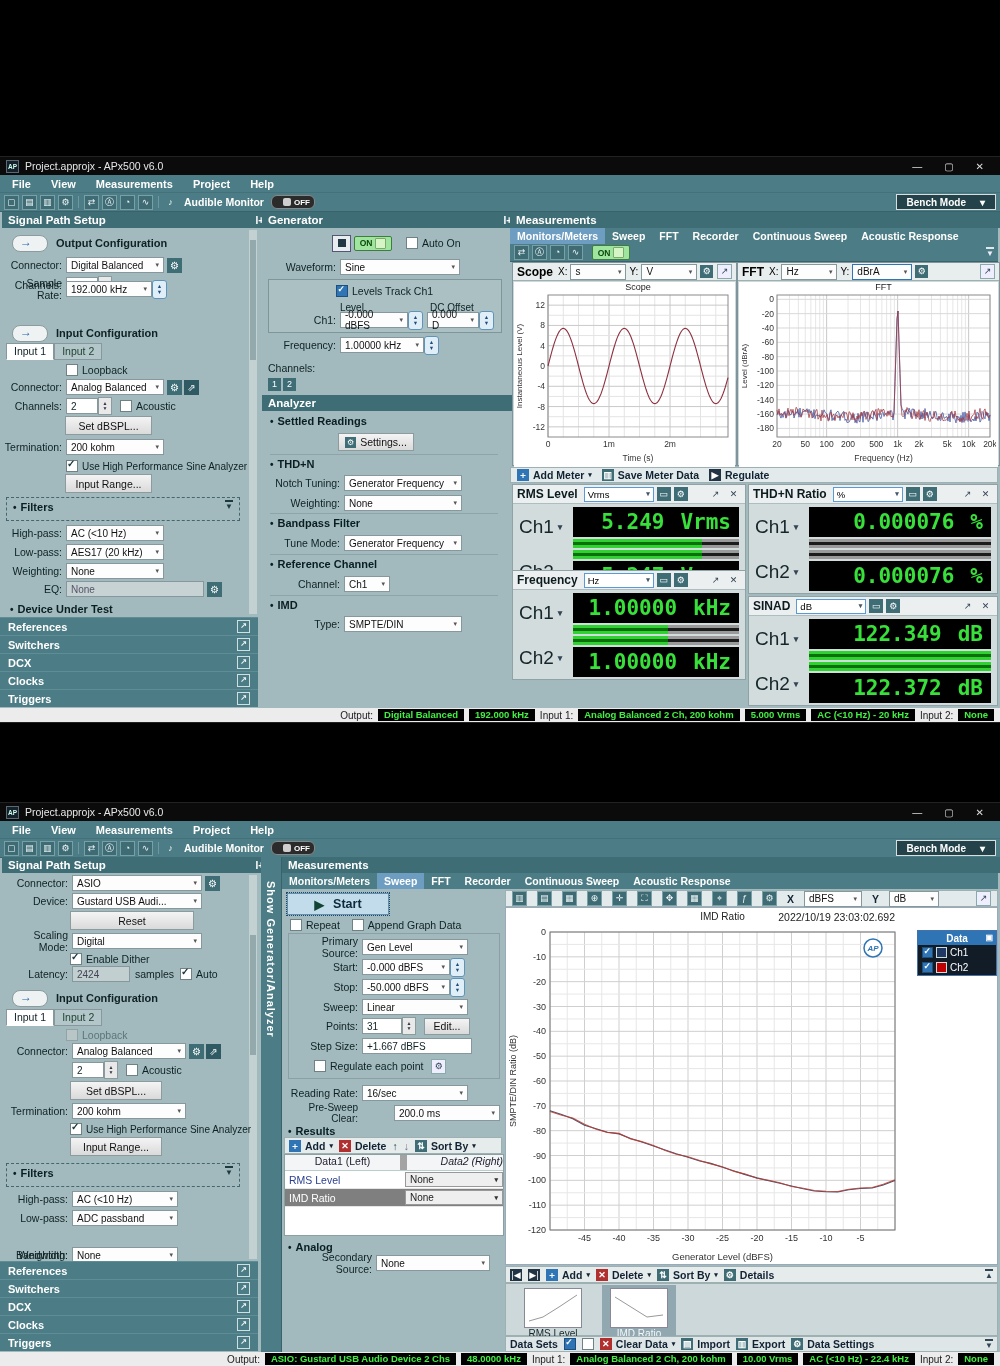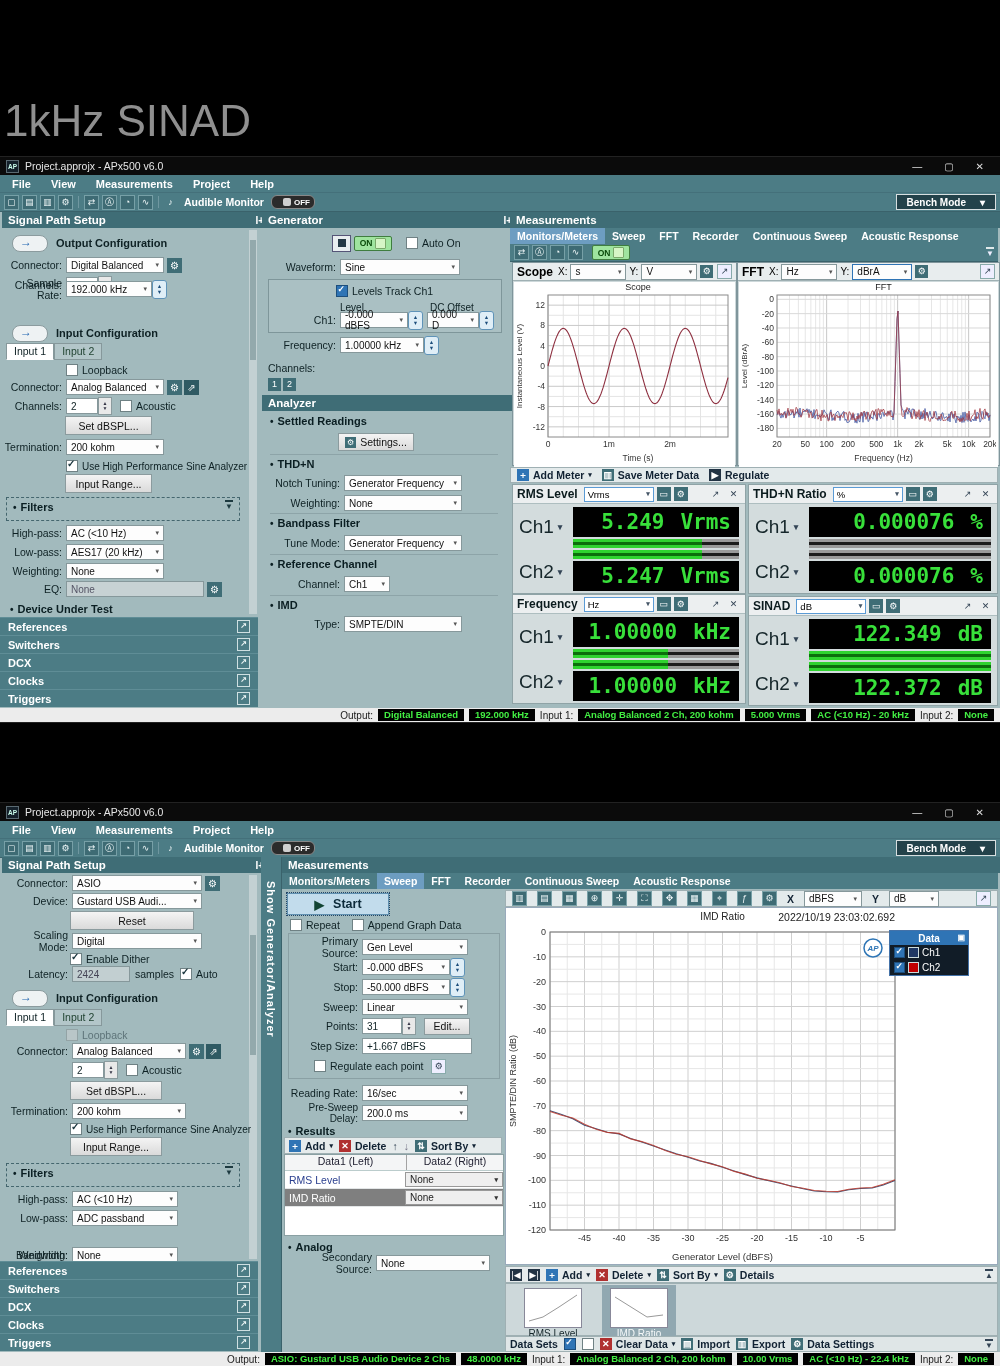--- a/index.html
+++ b/index.html
@@ -103,21 +103,20 @@
   .lgr{display:flex;align-items:center;gap:3px;padding:2px 4px;}
   .sw{width:9px;height:9px;border:1px solid #cdd;flex:none;}
   .thumb{position:absolute;text-align:center;font-size:10px;color:#15262a;}
   .thumb .bx{width:56px;height:38px;background:#fff;border:1px solid #889;margin:0 auto;}
   .thumb.sel{background:#91a8b1;color:#f4f8f9;padding:3px 8px 2px;}
 </style>
 </head>
 <body>
 
 <div id="page">
-  <div class="hsub" style="left:4px;top:96px;">1kHz SINAD</div>
 
   <section class="win" id="win1" style="top:157px;height:565px;">
     <div class="tbar">
       <span class="apb">AP</span>
       <span>Project.approjx - APx500 v6.0</span>
       <span class="wbtns">
         <span>—</span>
         <span>▢</span>
         <span>✕</span>
       </span>
@@ -658,21 +657,21 @@
           <div class="bar">
               <div class="fill" style="width:0%;"></div>
             </div>
           <div class="disp">
               <span>0.000076</span>
               <span>%</span>
             </div>
         </div>
       </div>
     </div>
-    <div class="meter" style="left:512px;top:437px;width:234px;height:110px;">
+    <div class="meter" style="left:512px;top:413px;width:234px;height:110px;">
       <div class="mhead">
           <span class="t">Frequency</span>
         <span class="mdd">
             <span>Hz</span>
             <b>▾</b>
           </span>
         <span class="mico dk">▭</span>
         <span class="mico dk">⚙</span>
         <span style="margin-left:auto;"></span>
         <span class="mico">↗</span>
@@ -1014,22 +1013,22 @@
       <span class="mico box" style="margin-left:8px;">⚙</span>
       </div>
     <div class="r" style="left:288px;top:282px;">
         <span class="lab" style="width:70px;">Reading Rate:</span>
       <span class="dd" style="width:96px;">
           <span>16/sec</span>
           <b>▾</b>
         </span>
       </div>
     <div class="r" style="left:288px;top:302px;">
-        <span class="lab" style="width:70px;font-size:10px;">Pre-Sweep Delay:</span>
-      <span class="dd" style="width:96px;">
+        <span class="lab" style="width:70px;font-size:10px;">Pre-Sweep Clear:</span>
+      <span class="dd" style="width:96px;margin-left:32px;">
           <span>200.0 ms</span>
           <b>▾</b>
         </span>
       </div>
     <span class="sect" style="left:288px;top:322px;">Results</span>
     <div class="rtb" style="left:284px;top:334px;width:218px;height:17px;">
       <span class="mbtn">
           <span class="sqico" style="background:#2f74b5;">＋</span>
           <span>Add</span>
           <b style="font-size:7px;">▾</b>
@@ -1042,21 +1041,21 @@
       <span style="color:#778;">↓</span>
       <span class="mbtn">
           <span class="sqico" style="background:#3f6d76;">⇅</span>
           <span>Sort By</span>
           <b style="font-size:7px;">▾</b>
         </span>
     </div>
     <div class="rtbl" style="left:284px;top:351px;width:218px;height:80px;">
       <div class="rth">
         <span style="flex:1;text-align:center;">Data1 (Left)</span>
-        <span style="width:96px;text-align:center;border-left:1px solid #a3a3a3;">Data2 (Right)</span>
+        <span style="width:96px;text-align:right;border-left:7px solid #a3a3a3;font-style:italic;">Data2 (Right)</span>
       </div>
       <div class="rtr">
         <span style="flex:1;padding-left:4px;color:#2a3f8f;">RMS Level</span>
         <span class="ndd">
             <span>None</span>
             <b>▾</b>
           </span>
       </div>
       <div class="rtr sel">
         <span style="flex:1;padding-left:4px;">IMD Ratio</span>
@@ -1174,21 +1173,21 @@
           <polyline points="44.0,202.8 55.7,206.5 66.8,210.7 78.5,217.2 90.2,220.7 101.3,224.2 113.0,225.9 124.7,230.4 135.8,234.1 147.5,238.1 159.2,242.0 170.3,245.8 182.0,249.2 193.7,253.0 204.8,255.4 216.5,259.2 228.2,262.9 239.3,266.6 251.0,269.9 262.7,272.8 273.8,275.3 285.5,278.0 297.2,280.8 308.3,283.0 320.0,283.8 331.7,284.0 342.8,281.8 354.5,280.5 366.2,280.0 377.3,277.1 389.0,272.6" fill="none" stroke="#1f3864" stroke-width="1.1" opacity="0.85"></polyline>
           <polyline points="44.0,203.5 55.7,207.3 66.8,210.0 78.5,216.2 90.2,221.2 101.3,224.4 113.0,225.4 124.7,230.9 135.8,233.6 147.5,237.6 159.2,242.5 170.3,246.3 182.0,248.7 193.7,252.5 204.8,255.9 216.5,258.7 228.2,263.4 239.3,266.1 251.0,270.3 262.7,272.3 273.8,274.8 285.5,278.5 297.2,280.3 308.3,282.5 320.0,283.3 331.7,283.5 342.8,281.3 354.5,280.0 366.2,279.5 377.3,276.3 389.0,271.8" fill="none" stroke="#c0392b" stroke-width="1.1" opacity="0.85"></polyline>
           <text x="216.5" y="12" font-size="10" text-anchor="middle" fill="#222" font-family="Liberation Sans,sans-serif">IMD Ratio</text>
           <text x="389" y="13" font-size="10.5" text-anchor="end" fill="#222" font-family="Liberation Sans,sans-serif">2022/10/19 23:03:02.692</text>
           <circle cx="367" cy="40" r="9" fill="#fff" stroke="#2e75b5" stroke-width="1.5"></circle>
           <text x="367" y="43" font-size="8" text-anchor="middle" fill="#2e75b5" font-family="Liberation Sans,sans-serif" font-style="italic" font-weight="bold">AP</text>
           <text x="216.5" y="352" font-size="9.5" text-anchor="middle" fill="#333" font-family="Liberation Sans,sans-serif">Generator Level (dBFS)</text>
           <text x="10" y="173" font-size="9" text-anchor="middle" fill="#333" font-family="Liberation Sans,sans-serif" transform="rotate(-90 10 173)">SMPTE/DIN Ratio (dB)</text>
         </svg>
     </div>
-    <div class="legend" style="left:889px;top:127px;">
+    <div class="legend" style="left:917px;top:127px;">
       <div class="lgh">
           <span>Data</span>
           <i>▣</i>
         </div>
       <div class="lgr">
           <span class="cb on blue" style="width:9px;height:9px;margin:0;"></span>
           <span class="sw" style="background:#1f3864;"></span>
           <span>Ch1</span>
         </div>
       <div class="lgr">

